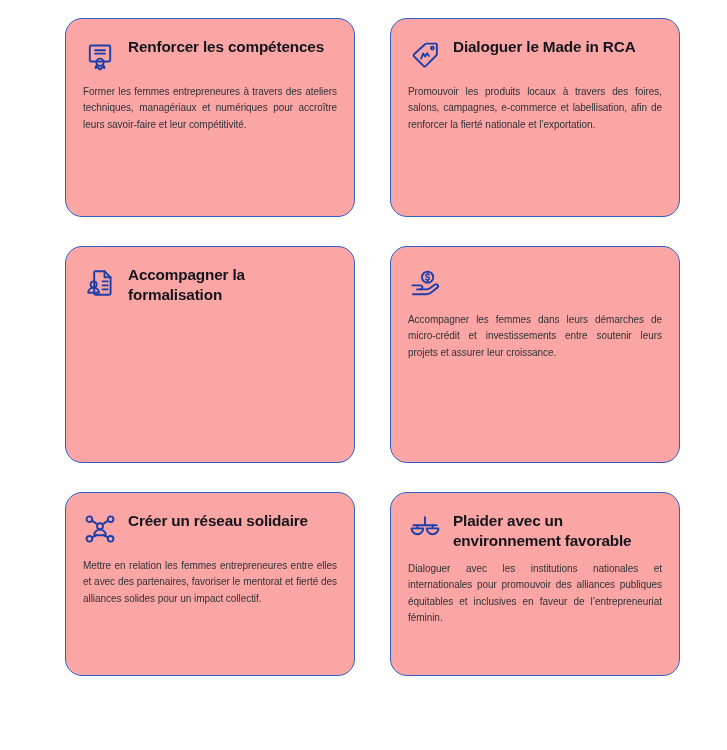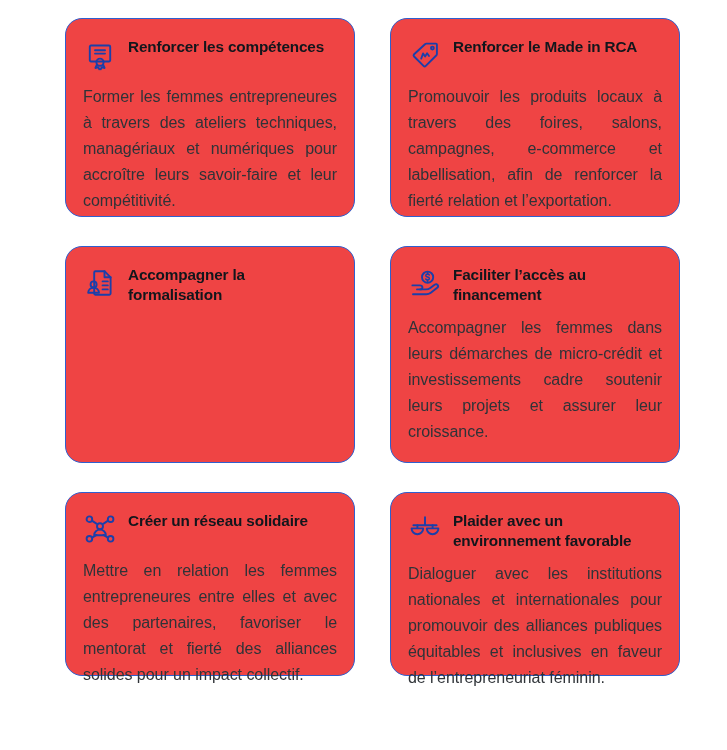--- a/index.html
+++ b/index.html
@@ -22,21 +22,21 @@
   }
   .grid {
     display: grid;
     grid-template-columns: 290px 290px;
     column-gap: 35px;
     row-gap: 29px;
     align-content: start;
   }
   .card {
     box-sizing: border-box;
-    background: #ef4444;
+    background: #fca5a5;
     border: 1.6px solid #2f5fcf;
     border-radius: 17px;
     padding: 17px 17px 14px 17px;
     display: flex;
     flex-direction: column;
   }
   .card-row1 { height: 199px; }
   .card-row2 { height: 217px; }
   .card-row3 { height: 184px; }
 
@@ -62,21 +62,21 @@
   }
   .card-title {
     font-size: 15.3px;
     font-weight: bold;
     line-height: 1.28;
     color: #12161c;
     letter-spacing: -0.15px;
     padding-top: 1px;
   }
   .card-body {
-    font-size: 16px;
+    font-size: 10px;
     line-height: 1.63;
     color: #2f3338;
     text-align: justify;
     text-justify: inter-word;
     letter-spacing: -0.05px;
   }
 </style>
 </head>
 <body>
 
@@ -102,23 +102,23 @@
 
     <div class="card card-row1">
       <div class="card-head">
         <span class="icon-wrap">
           <svg viewBox="0 0 32 32" fill="none" stroke="#1b3faa" stroke-width="1.9" stroke-linecap="round" stroke-linejoin="round">
             <path d="M17.4 4.6H27a0.9 0.9 0 0 1 0.9 0.9v9.6a1.6 1.6 0 0 1-0.47 1.13L16.8 26.9a1.6 1.6 0 0 1-2.26 0L5.1 17.46a1.6 1.6 0 0 1 0-2.26L16.27 5.07a1.6 1.6 0 0 1 1.13-0.47z"></path>
             <circle cx="23.4" cy="9.1" r="1.45"></circle>
             <path d="M12.2 19.6l1.9-5.2 2.0 3.1 2.0-3.3 1.9 2.8" stroke-width="1.8"></path>
           </svg>
         </span>
-        <div class="card-title">Renforcer le Made in RCA</div>
+        <div class="card-title">Dialoguer le Made in RCA</div>
       </div>
-      <div class="card-body">Promouvoir les produits locaux à travers des foires, salons, campagnes, e-commerce et labellisation, afin de renforcer la fierté relation et l’exportation.</div>
+      <div class="card-body">Promouvoir les produits locaux à travers des foires, salons, campagnes, e-commerce et labellisation, afin de renforcer la fierté nationale et l’exportation.</div>
     </div>
 
     <div class="card card-row2">
       <div class="card-head">
         <span class="icon-wrap">
           <svg viewBox="0 0 32 32" fill="none" stroke="#1b3faa" stroke-width="1.9" stroke-linecap="round" stroke-linejoin="round">
             <path d="M11.4 4.2h9.1l6.1 6.1v16.3a1.2 1.2 0 0 1-1.2 1.2H11.4a1.2 1.2 0 0 1-1.2-1.2V5.4a1.2 1.2 0 0 1 1.2-1.2z"></path>
             <path d="M20.5 4.2v6.1h6.1"></path>
             <line x1="18.6" y1="14.4" x2="23.8" y2="14.4"></line>
             <line x1="18.6" y1="18.4" x2="23.8" y2="18.4"></line>
@@ -136,23 +136,22 @@
         <span class="icon-wrap">
           <svg viewBox="0 0 32 32" fill="none" stroke="#1b3faa" stroke-width="1.9" stroke-linecap="round" stroke-linejoin="round">
             <circle cx="18.6" cy="10.2" r="5.6"></circle>
             <path d="M20.3 7.9c-0.5-0.6-1.3-0.9-2.0-0.8-0.9 0.1-1.5 0.7-1.5 1.4 0 0.9 0.9 1.3 1.8 1.5 0.9 0.2 1.8 0.6 1.8 1.5 0 0.8-0.7 1.4-1.6 1.5-0.8 0.1-1.6-0.3-2.1-0.9" stroke-width="1.5"></path>
             <line x1="18.6" y1="5.6" x2="18.6" y2="7.0" stroke-width="1.4"></line>
             <line x1="18.6" y1="13.3" x2="18.6" y2="14.7" stroke-width="1.4"></line>
             <path d="M3.4 18.4h7.4c1.4 0 2.6 0.9 2.6 2.0s-1.2 2.0-2.6 2.0H8.0"></path>
             <path d="M11.2 22.4h5.8c1.6 0 3.1-0.5 4.3-1.4l4.6-3.4c0.9-0.7 2.2-0.5 2.8 0.4 0.6 0.9 0.4 2.1-0.5 2.8l-6.4 4.9c-1.3 1.0-2.9 1.6-4.6 1.6H4.0"></path>
           </svg>
         </span>
-        <div class="card-title">Faciliter l’accès au financement</div>
       </div>
-      <div class="card-body">Accompagner les femmes dans leurs démarches de micro-crédit et investissements cadre soutenir leurs projets et assurer leur croissance.</div>
+      <div class="card-body">Accompagner les femmes dans leurs démarches de micro-crédit et investissements entre soutenir leurs projets et assurer leur croissance.</div>
     </div>
 
     <div class="card card-row3">
       <div class="card-head">
         <span class="icon-wrap">
           <svg viewBox="0 0 32 32" fill="none" stroke="#1b3faa" stroke-width="1.9" stroke-linecap="round" stroke-linejoin="round">
             <circle cx="5.4" cy="6.2" r="2.8"></circle>
             <circle cx="26.6" cy="6.2" r="2.8"></circle>
             <circle cx="5.4" cy="25.8" r="2.8"></circle>
             <circle cx="26.6" cy="25.8" r="2.8"></circle>

